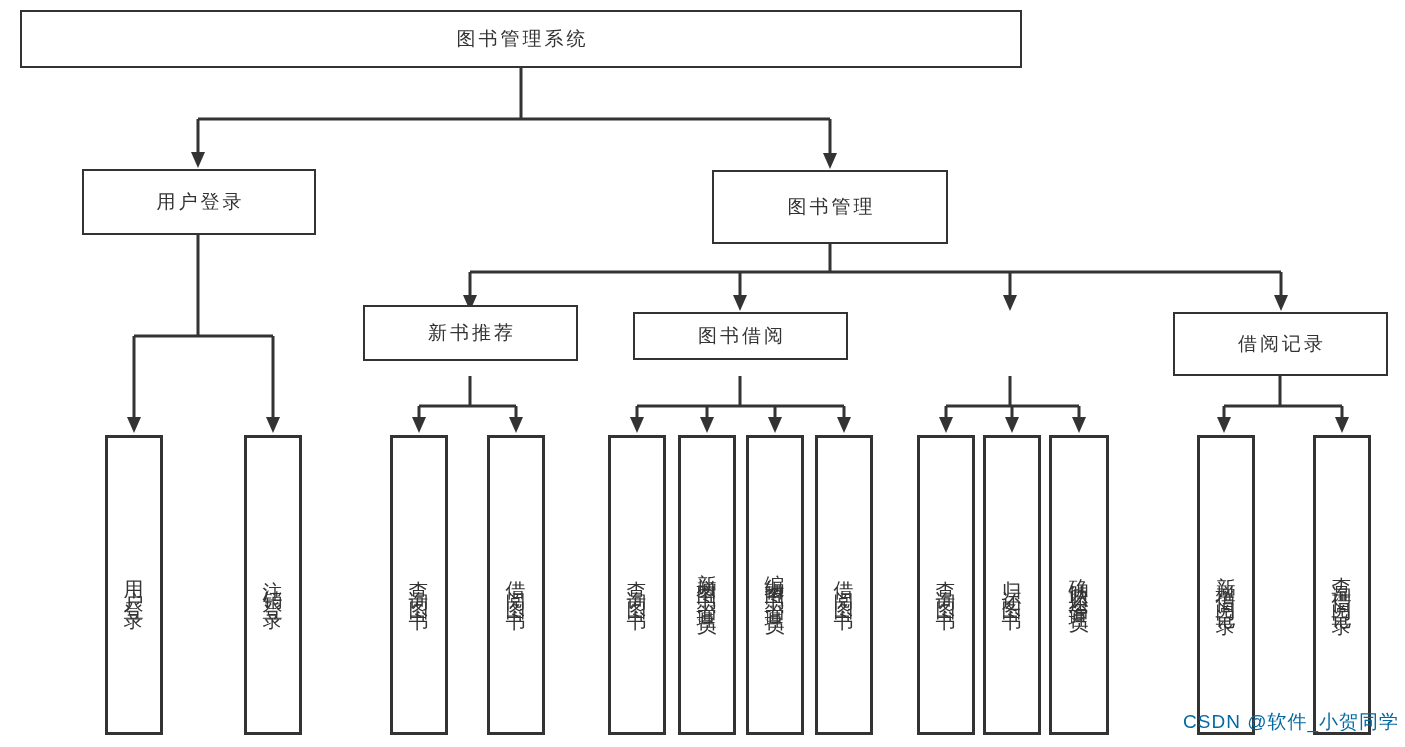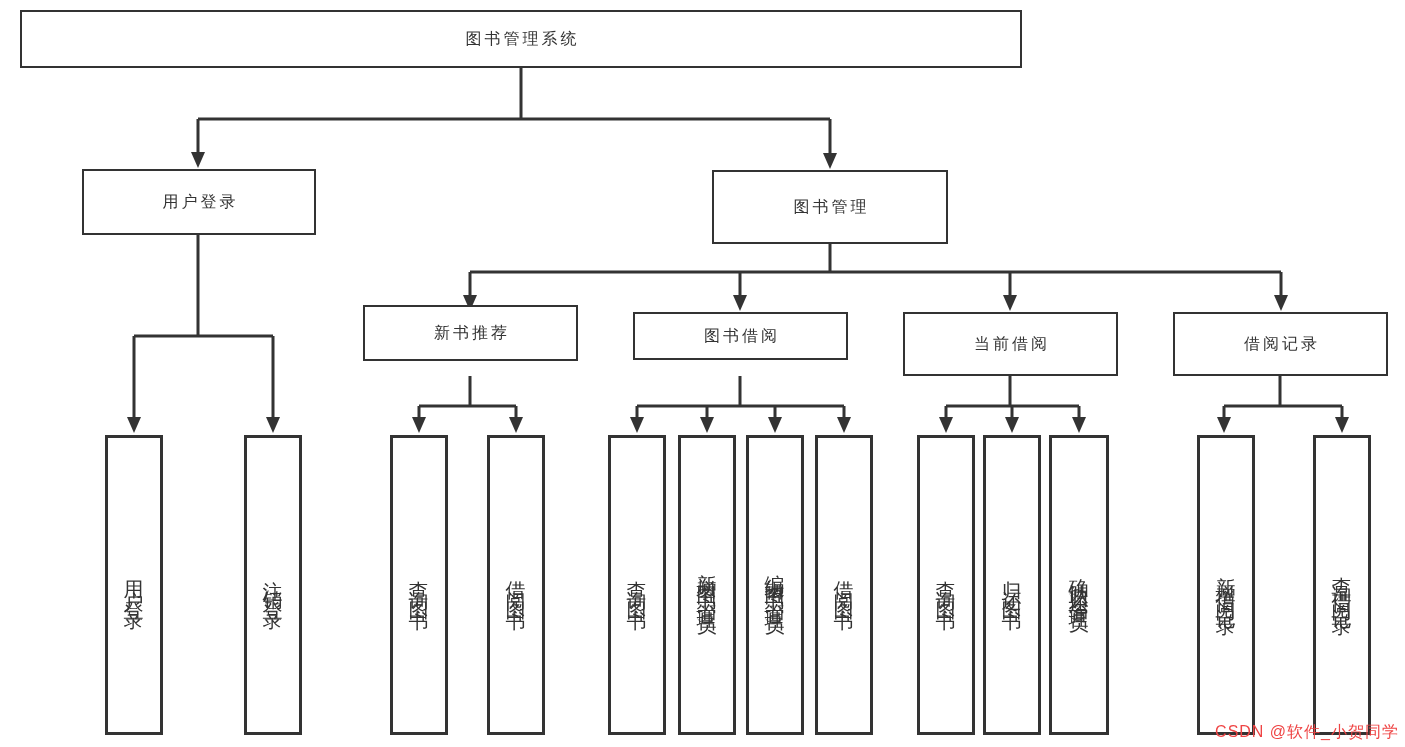--- a/index.html
+++ b/index.html
@@ -27,43 +27,43 @@
     background: #ffffff;
     border: 2.5px solid #333333;
     color: #333333;
     display: flex;
     align-items: center;
     justify-content: center;
     z-index: 2;
   }
 
   .h-box {
-    font-size: 16px;
+    font-size: 19px;
     letter-spacing: 3px;
     text-indent: 3px;
     white-space: nowrap;
   }
 
   .v-box {
     border-width: 3px;
     writing-mode: vertical-rl;
     text-orientation: mixed;
     font-size: 20px;
     letter-spacing: 10px;
     line-height: 1;
   }
   .v-box span { display: inline-block; }
 
   .watermark {
     position: absolute;
     right: 6px;
-    bottom: 4px;
-    font-size: 16px;
+    bottom: 12px;
+    font-size: 19px;
     letter-spacing: 1px;
-    color: #ef4444;
+    color: #0369a1;
     z-index: 5;
     white-space: nowrap;
   }
 </style>
 </head>
 <body>
 
 <div class="canvas">
 
   <svg class="connectors" width="1405" height="747" viewBox="0 0 1405 747" xmlns="http://www.w3.org/2000/svg">
@@ -126,23 +126,20 @@
   <div class="box h-box" style="left:712px; top:170px; width:236px; height:74px">
     <span>图书管理</span>
   </div>
 
   <div class="box h-box" style="left:363px; top:305px; width:215px; height:56px">
     <span>新书推荐</span>
   </div>
   <div class="box h-box" style="left:633px; top:312px; width:215px; height:48px">
     <span>图书借阅</span>
   </div>
-  <div class="box h-box" style="left:903px; top:312px; width:215px; height:64px">
-    <span>当前借阅</span>
-  </div>
   <div class="box h-box" style="left:1173px; top:312px; width:215px; height:64px">
     <span>借阅记录</span>
   </div>
 
   <div class="box v-box" style="left:105px; top:435px; width:58px; height:300px">
     <span>用户登录</span>
   </div>
   <div class="box v-box" style="left:244px; top:435px; width:58px; height:300px">
     <span>注销登录</span>
   </div>

